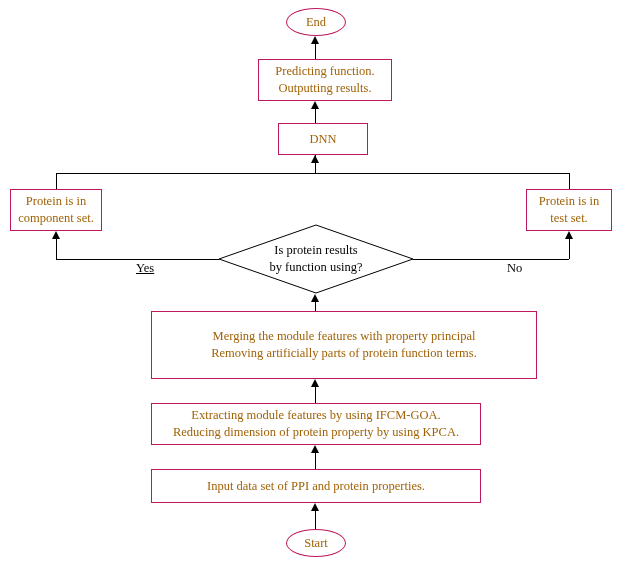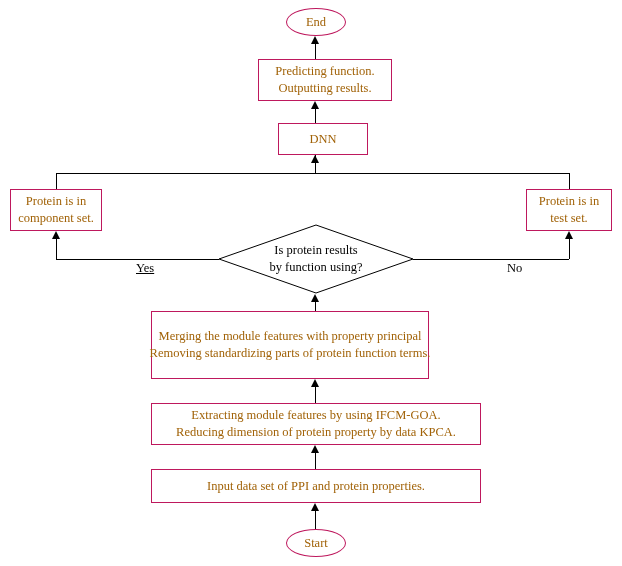--- a/index.html
+++ b/index.html
@@ -94,26 +94,26 @@
   <div class="node terminator" style="left:286px; top:529px; width:60px; height:28px;">
     <span class="line">Start</span>
   </div>
 
   <div class="node" style="left:151px; top:469px; width:330px; height:34px;">
     <span class="line">Input data set of PPI and protein properties.</span>
   </div>
 
   <div class="node" style="left:151px; top:403px; width:330px; height:42px;">
     <span class="line">Extracting module features by using IFCM-GOA.</span>
-    <span class="line">Reducing dimension of protein property by data KPCA.</span>
+    <span class="line">Reducing dimension of protein property by using KPCA.</span>
   </div>
 
-  <div class="node" style="left:151px; top:311px; width:278px; height:68px;">
+  <div class="node" style="left:151px; top:311px; width:386px; height:68px;">
     <span class="line">Merging the module features with property principal</span>
-    <span class="line">Removing standardizing parts of protein function terms.</span>
+    <span class="line">Removing artificially parts of protein function terms.</span>
   </div>
 
   <div class="diamond-wrap" style="left:218px; top:224px; width:196px; height:70px;">
     <svg class="diamond-shape" width="196" height="70" viewBox="0 0 196 70">
       <polygon points="98,1 195,35 98,69 1,35" fill="#ffffff" stroke="#000000" stroke-width="1"></polygon>
     </svg>
     <div class="diamond-label">
       <span class="line">Is protein results</span>
       <span class="line">by function using?</span>
     </div>

